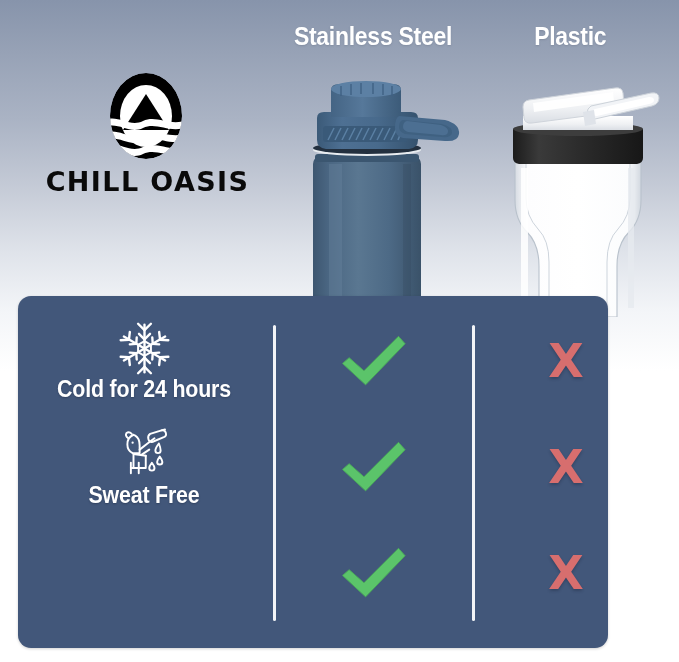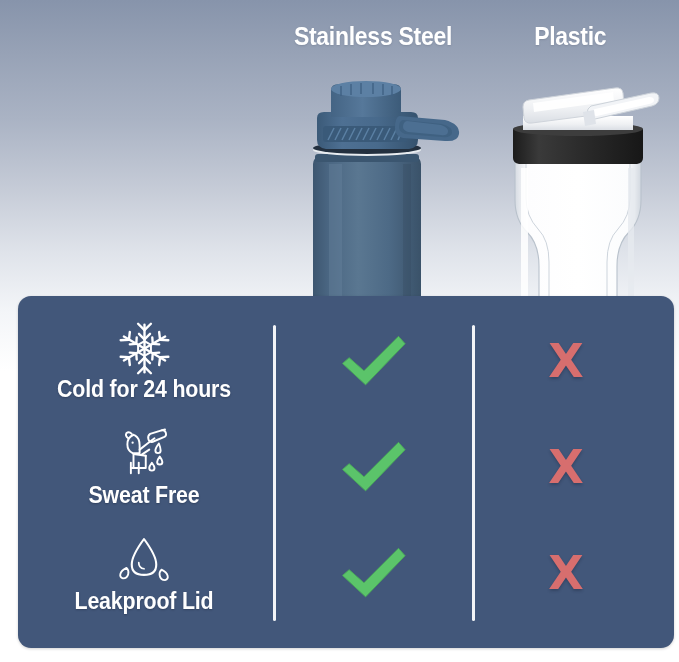--- a/index.html
+++ b/index.html
@@ -53,21 +53,21 @@
   }
 
   
   .bottle{position:absolute;}
   #bottle-steel{left:295px;top:72px;width:180px;height:245px;}
   #bottle-plastic{left:495px;top:80px;width:165px;height:237px;}
 
   
   .panel{
     position:absolute;left:18px;top:296px;
-    width:656px;height:352px;
+    width:590px;height:352px;
     background:#42577a;
     border-radius:13px;
     box-shadow:0 1px 3px rgba(0,0,0,.18);
   }
   .divider{
     position:absolute;top:29px;width:3px;height:296px;
     background:#f2f4f7;border-radius:2px;
   }
   #divider-1{left:255px;}
   #divider-2{left:454px;}
@@ -108,20 +108,43 @@
 </head>
 <body>
 
 <div id="stage">
 
   <div class="bg"></div>
 
   <div class="col-label" id="label-ss">Stainless Steel</div>
   <div class="col-label" id="label-pl">Plastic</div>
 
+  <div class="brand">
+    <div class="brand-mark">
+      <svg viewBox="0 0 78 88" width="78" height="88">
+        <defs>
+          <clipPath id="ovalclip">
+              <ellipse cx="39" cy="44" rx="36" ry="43"></ellipse>
+            </clipPath>
+        </defs>
+        <g clip-path="url(#ovalclip)">
+          <ellipse cx="39" cy="44" rx="36" ry="43" fill="#000"></ellipse>
+
+          <ellipse cx="39" cy="44" rx="26" ry="31" fill="#fff"></ellipse>
+
+          <path d="M39 22 L62 58 L16 58 Z" fill="#000"></path>
+
+          <path d="M-4 49 C 10 41, 22 56, 36 49 C 50 42, 64 56, 82 47 L82 54 C 64 63, 50 49, 36 56 C 22 63, 10 48, -4 56 Z" fill="#fff"></path>
+          <path d="M-4 62 C 10 54, 22 69, 36 62 C 50 55, 64 69, 82 60 L82 67 C 64 76, 50 62, 36 69 C 22 76, 10 61, -4 69 Z" fill="#fff"></path>
+          <path d="M-4 75 C 10 67, 22 82, 36 75 C 50 68, 64 82, 82 73 L82 80 C 64 89, 50 75, 36 82 C 22 89, 10 74, -4 82 Z" fill="#fff"></path>
+        </g>
+      </svg>
+    </div>
+    <div class="brand-name">CHILL OASIS</div>
+  </div>
 
   <div class="bottle" id="bottle-steel">
     <svg viewBox="0 0 180 245" width="180" height="245">
       <defs>
         <linearGradient id="steelBody" x1="0" y1="0" x2="1" y2="0">
           <stop offset="0%" stop-color="#3d5670"></stop>
           <stop offset="14%" stop-color="#4a6682"></stop>
           <stop offset="42%" stop-color="#5a7791"></stop>
           <stop offset="70%" stop-color="#4d6a86"></stop>
           <stop offset="100%" stop-color="#3a5269"></stop>
@@ -328,37 +351,20 @@
         </div>
         <div class="mark-yes">
           <svg viewBox="0 0 90 70" width="74" height="58">
             <path d="M8 38 L16 31 L34 47 L76 5 L84 14 L36 64 Z" fill="#5bc46a" stroke="#4aab59" stroke-width="1.2" stroke-linejoin="round"></path>
           </svg>
         </div>
         <div class="mark-no">X</div>
       </div>
 
       <div class="row" id="row-2">
-        <div class="feature">
-          <div class="feature-icon">
-            <svg viewBox="0 0 64 58" width="56" height="52">
-              <g stroke="#ffffff" stroke-width="2.4" fill="none" stroke-linecap="round" stroke-linejoin="round">
-
-                <path d="M32 5 Q18 24 18 34 Q18 46 32 46 Q46 46 46 34 Q46 24 32 5 Z"></path>
-
-                <path d="M26 32 Q26 38 32 39" stroke-width="2"></path>
-
-                <path d="M12 38 Q6 41 5 45 Q4 49 8 50 Q13 50 14 45 Q15 41 12 38 Z" stroke-width="2.1"></path>
-
-                <path d="M52 40 Q58 43 59 47 Q60 51 56 52 Q51 52 50 47 Q49 43 52 40 Z" stroke-width="2.1"></path>
-              </g>
-            </svg>
-          </div>
-          <div class="feature-label">Leakproof Lid</div>
-        </div>
         <div class="mark-yes">
           <svg viewBox="0 0 90 70" width="74" height="58">
             <path d="M8 38 L16 31 L34 47 L76 5 L84 14 L36 64 Z" fill="#5bc46a" stroke="#4aab59" stroke-width="1.2" stroke-linejoin="round"></path>
           </svg>
         </div>
         <div class="mark-no">X</div>
       </div>
 
     </div>
   </div>

